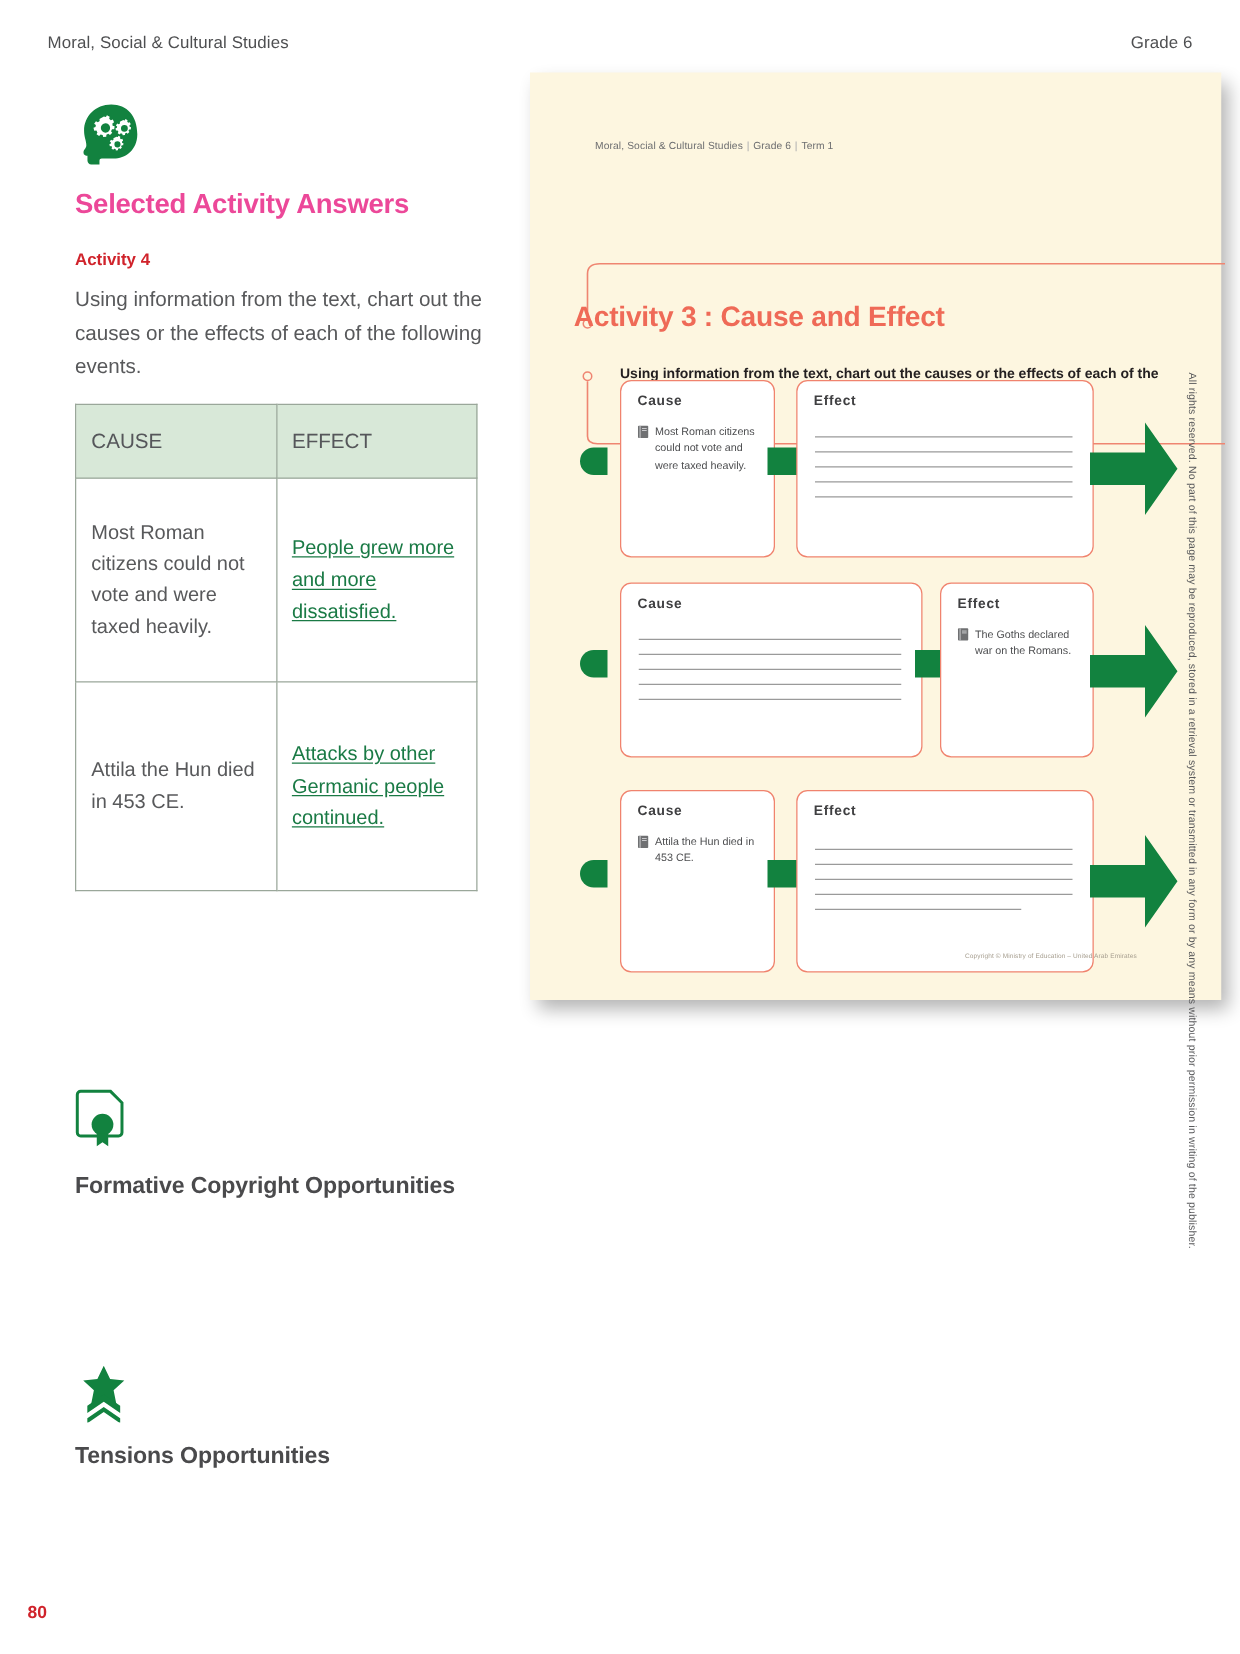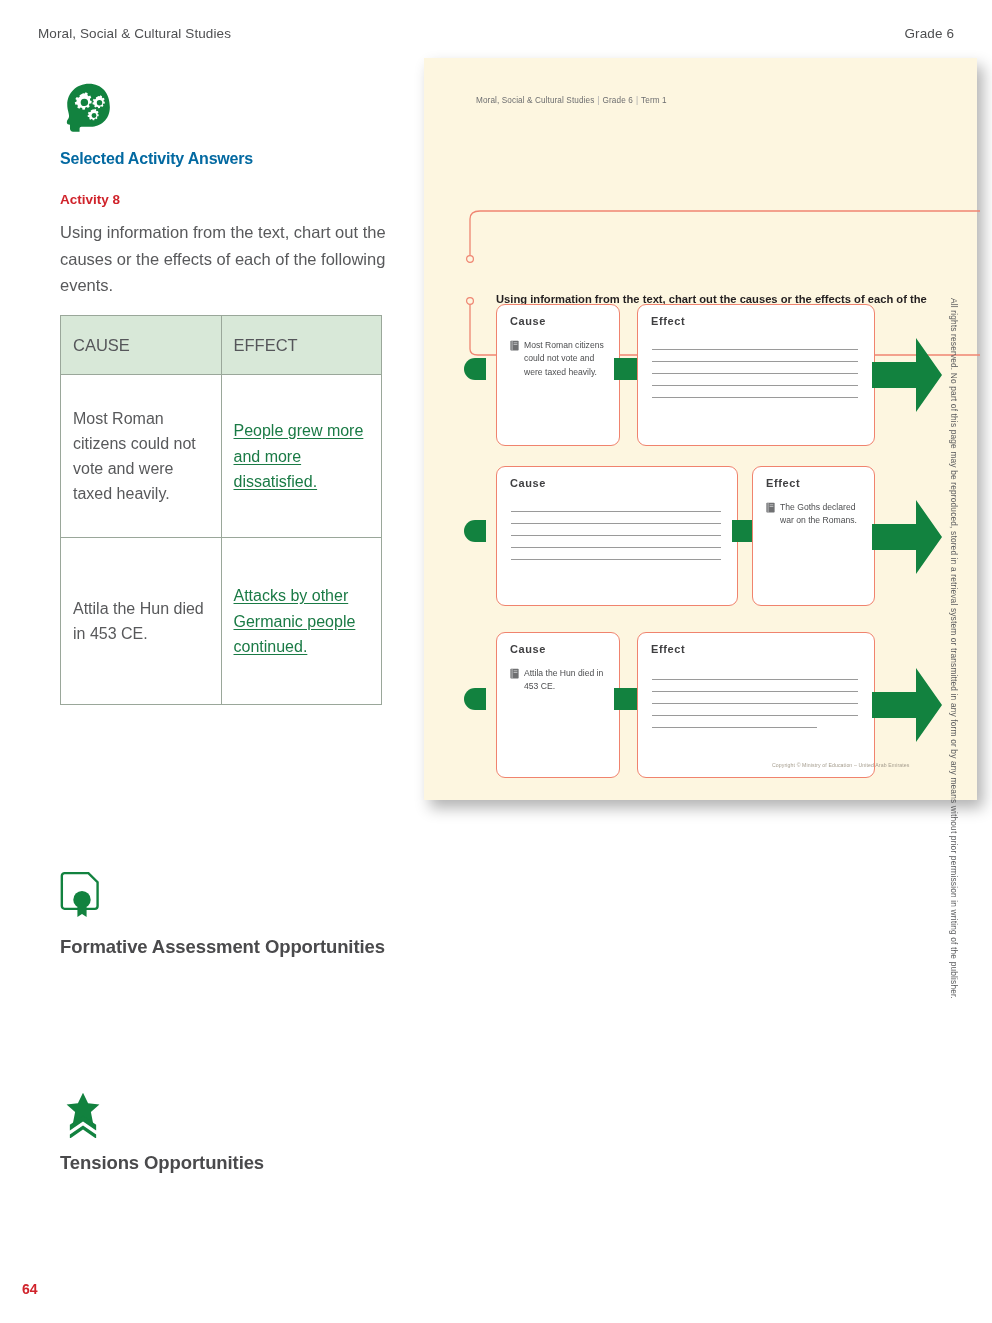--- a/index.html
+++ b/index.html
@@ -39,23 +39,23 @@
     width: 340px;
   }
 
   .icon-head {
     width: 58px;
     height: 58px;
     margin-bottom: 12px;
   }
 
   .section-title {
-    font-size: 16px;
-    font-weight: bold;
-    color: #0369a1;
+    font-size: 22px;
+    font-weight: bold;
+    color: #ec4899;
     letter-spacing: -0.2px;
     margin: 0 0 24px 0;
   }
 
   .activity-label {
     font-size: 13.5px;
     font-weight: bold;
     color: #d0232b;
     margin: 0 0 12px 0;
   }
@@ -139,21 +139,21 @@
     position: absolute;
     left: 424px;
     top: 58px;
     width: 553px;
     height: 742px;
     background: #fdf6e0;
     box-shadow: 6px 8px 14px rgba(0,0,0,0.30);
   }
   .ws-header {
     position: absolute;
-    top: 38px;
+    top: 54px;
     left: 52px;
     font-size: 8.2px;
     color: #6d6e70;
     letter-spacing: 0.1px;
   }
   .ws-header .sep { color: #a8a9ab; margin: 0 3px; }
 
   .ws-title {
     position: absolute;
     top: 183px;
@@ -275,21 +275,21 @@
       <g fill="#ffffff">
         <path d="M25.5 14.5l1.8.5.9-1.6 2.4 1.3-.4 1.8 1.4 1.3 1.8-.6 1.1 2.5-1.5 1.1.2 1.9 1.8.5-.4 2.7-1.9-.1-.9 1.7 1.1 1.5-2 1.9-1.5-1.1-1.7.8-.1 1.9-2.7.2-.5-1.8-1.8-.5-1.3 1.4-2.3-1.5.8-1.7-.9-1.6-1.9.2-.7-2.6 1.8-.7.3-1.8-1.5-1.2 1.6-2.2 1.7.9 1.6-1-.2-1.9zM26.8 20.6a4.1 4.1 0 1 0 .2 8.2 4.1 4.1 0 0 0-.2-8.2z"></path>
         <path d="M42.6 17.6l1.3.4.7-1.2 1.8 1-.3 1.3 1 1 1.3-.4.8 1.8-1.1.8.1 1.4 1.3.4-.3 2-1.4-.1-.6 1.2.8 1.1-1.5 1.4-1.1-.8-1.2.6-.1 1.4-2 .2-.4-1.3-1.3-.4-1 1-1.7-1.1.6-1.2-.7-1.2-1.4.1-.5-1.9 1.3-.5.2-1.3-1.1-.9 1.2-1.6 1.2.6 1.2-.7-.1-1.4zM43.5 22.1a3 3 0 1 0 .2 6 3 3 0 0 0-.2-6z"></path>
         <path d="M36.6 32.4l1.2.3.6-1.1 1.6.9-.3 1.2.9.9 1.2-.4.7 1.7-1 .7.1 1.3 1.2.3-.3 1.8-1.2-.1-.6 1.1.7 1-1.3 1.3-1-.7-1.1.5-.1 1.3-1.8.1-.3-1.2-1.2-.3-.9.9-1.5-1 .5-1.1-.6-1.1-1.3.1-.5-1.7 1.2-.5.2-1.2-1-.8 1.1-1.5 1.1.6 1.1-.7-.1-1.3zM37.4 36.5a2.7 2.7 0 1 0 .2 5.4 2.7 2.7 0 0 0-.2-5.4z"></path>
       </g>
     </svg>
   </div>
 
   <h1 class="section-title">Selected Activity Answers</h1>
 
-  <p class="activity-label">Activity 8</p>
+  <p class="activity-label">Activity 4</p>
 
   <p class="activity-prompt">Using information from the text, chart out the causes or the effects of each of the following events.</p>
 
   <table class="ce-table">
     <thead>
       <tr>
         <th>CAUSE</th>
         <th>EFFECT</th>
       </tr>
     </thead>
@@ -307,49 +307,50 @@
 </div>
 
 <div class="block" id="formative-block">
   <div class="block-icon">
     <svg viewBox="0 0 48 56" width="44" height="52" aria-hidden="true">
       <path d="M5 3 h26 l10 10 v26 a3 3 0 0 1 -3 3 h-33 a3 3 0 0 1 -3 -3 v-33 a3 3 0 0 1 3 -3 z" fill="none" stroke="#12823f" stroke-width="2.6"></path>
       <circle cx="24" cy="32" r="9.5" fill="#12823f"></circle>
       <path d="M19 40 l0 11 l5 -3.5 l5 3.5 l0 -11 z" fill="#12823f"></path>
     </svg>
   </div>
-  <h2 class="block-title">Formative Assessment Opportunities</h2>
+  <h2 class="block-title">Formative Copyright Opportunities</h2>
 </div>
 
 <div class="block" id="extension-block">
   <div class="block-icon">
     <svg viewBox="0 0 56 56" width="46" height="48" aria-hidden="true">
       <path fill="#12823f" d="M28 2 l6.2 12.8 L48 16.4 l-10.4 9.3 L40.4 40 L28 32.8 L15.6 40 l2.8 -14.3 L8 16.4 l13.8 -1.6 z"></path>
       <path fill="#12823f" d="M28 30 l16 11 v7 L28 37 L12 48 v-7 z"></path>
       <path fill="#12823f" d="M28 42 l16 11 v5 L28 47 L12 58 v-5 z"></path>
     </svg>
   </div>
   <h2 class="block-title">Tensions  Opportunities</h2>
 </div>
 
-<div class="page-number">64</div>
+<div class="page-number">80</div>
 
 <div class="worksheet">
 
   <div class="ws-header">
     <span>Moral, Social &amp; Cultural Studies</span><span class="sep">|</span><span>Grade 6</span><span class="sep">|</span><span>Term 1</span>
   </div>
 
   <svg class="bracket-svg" width="520" height="158">
     <path d="M8 52 L8 16 Q8 8 18 8 L518 8" fill="none" stroke="#ef8571" stroke-width="1.3"></path>
     <circle cx="8" cy="56" r="3.4" fill="none" stroke="#ef8571" stroke-width="1.2"></circle>
     <circle cx="8" cy="98" r="3.4" fill="none" stroke="#ef8571" stroke-width="1.2"></circle>
     <path d="M8 102 L8 146 Q8 152 16 152 L518 152" fill="none" stroke="#ef8571" stroke-width="1.3"></path>
   </svg>
 
+  <div class="ws-title">Activity 3 : Cause and Effect</div>
   <div class="ws-instruction">Using information from the text, chart out the causes or the effects of each of the following events.</div>
 
   <div class="ce-row" style="left:0; top:240px; width:553px; height:150px;">
     <div class="stub-left" style="left:40px; top:60px;"></div>
     <div class="ws-box" style="left:72px; top:6px; width:124px; height:142px;">
       <div class="box-label">Cause</div>
       <div class="box-content">
         <svg class="book-icon" width="9" height="11" viewBox="0 0 12 14">
           <rect x="0.5" y="0.5" width="11" height="13" rx="1" fill="#6f7072"></rect>
           <rect x="2.2" y="0.5" width="1.1" height="13" fill="#c9cacc"></rect>

